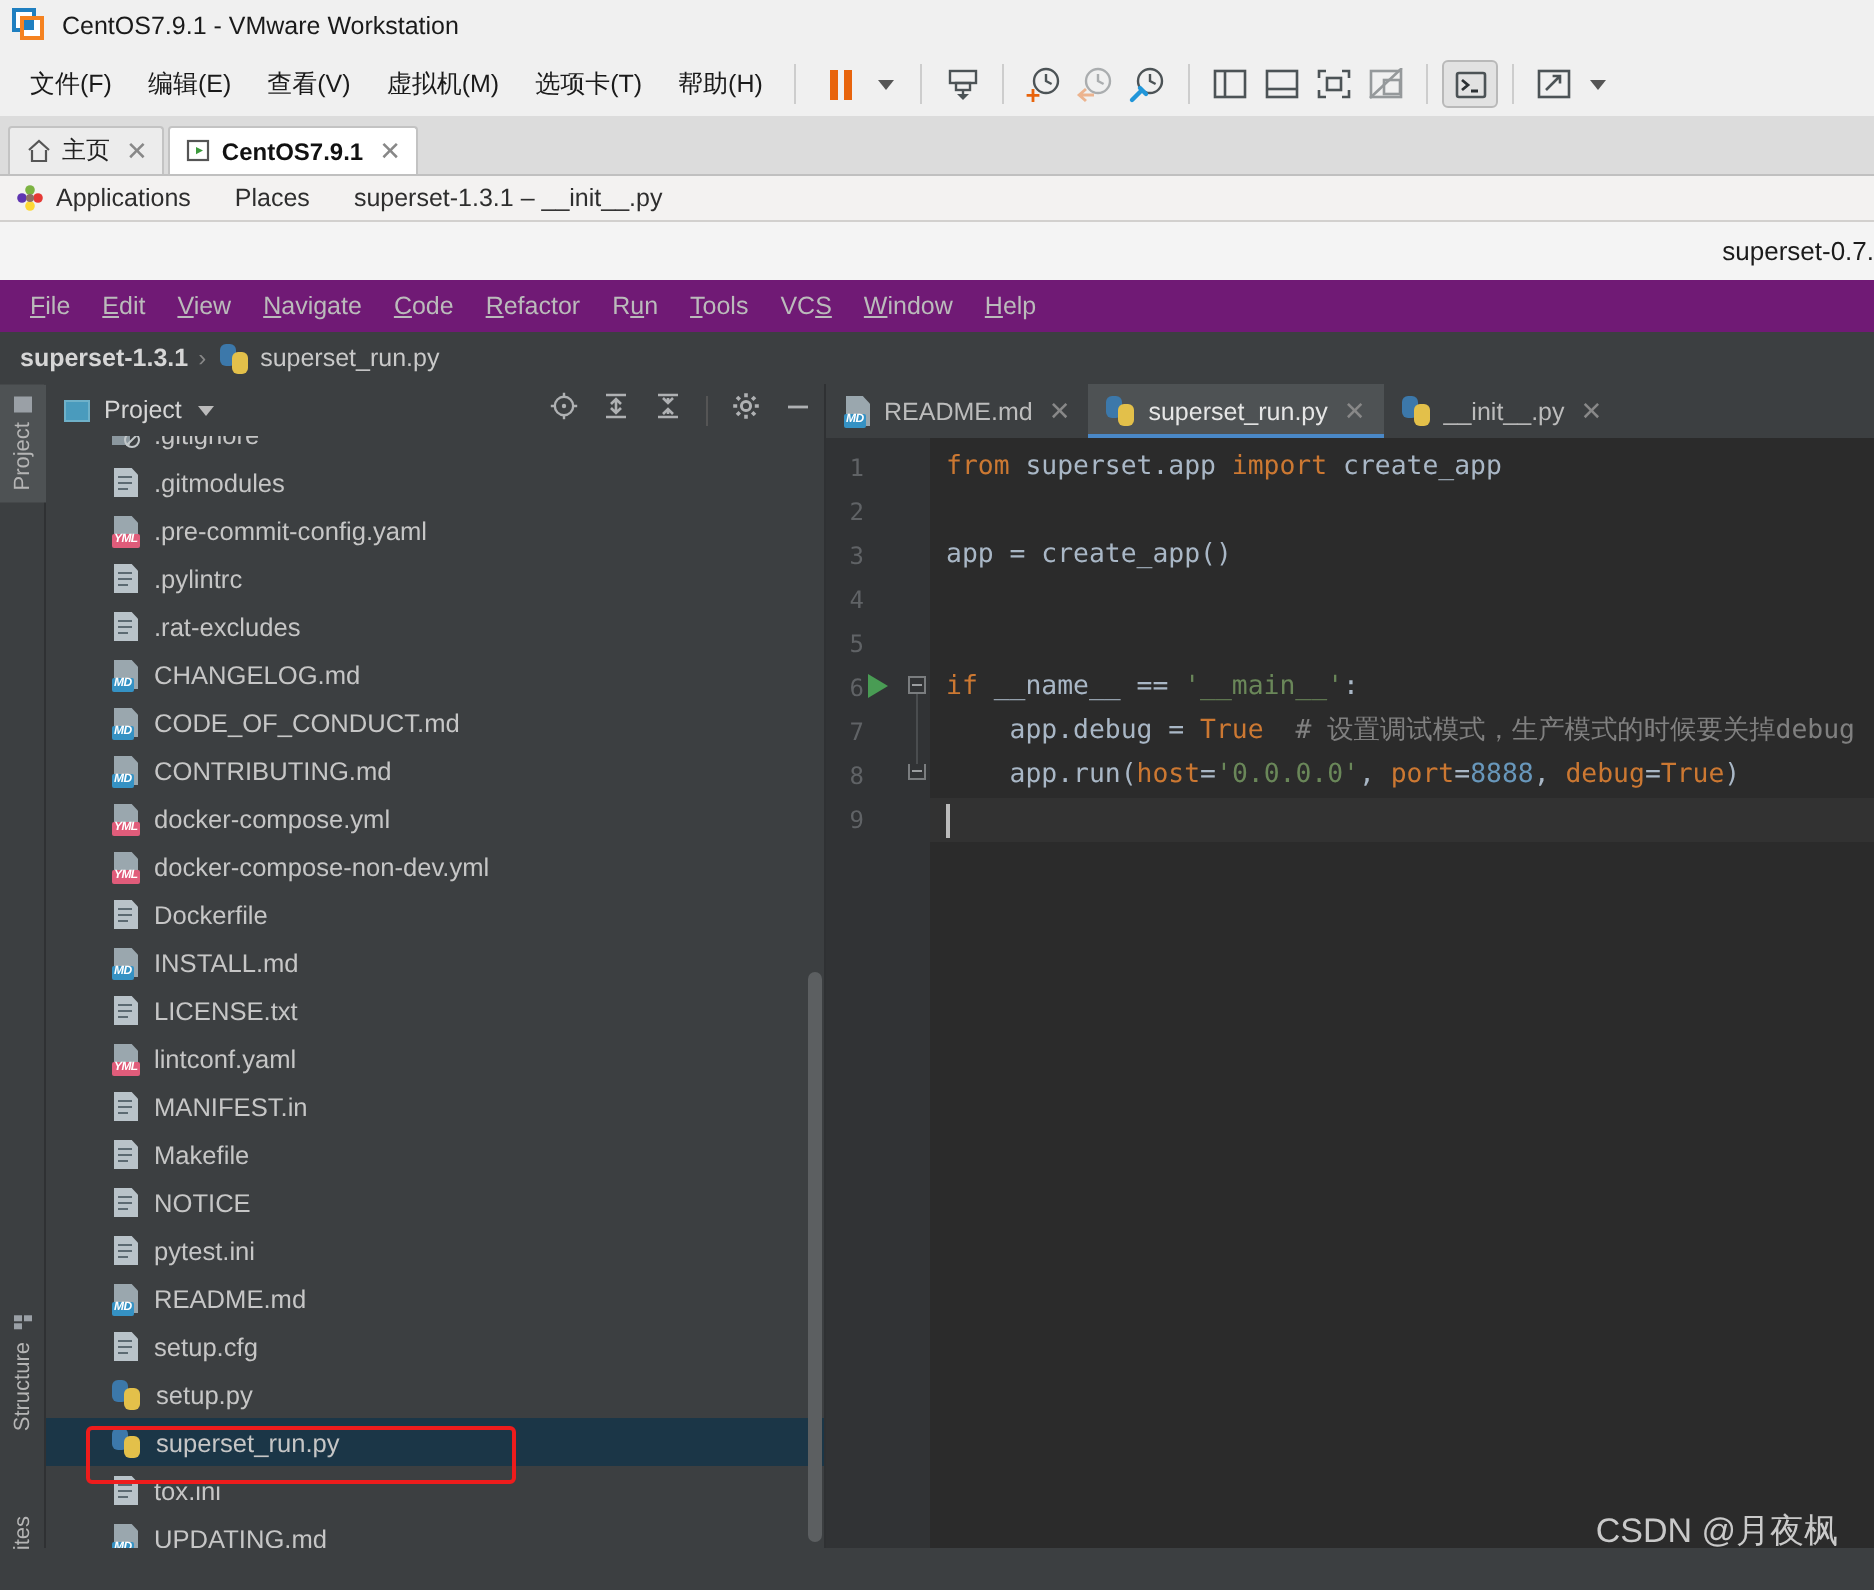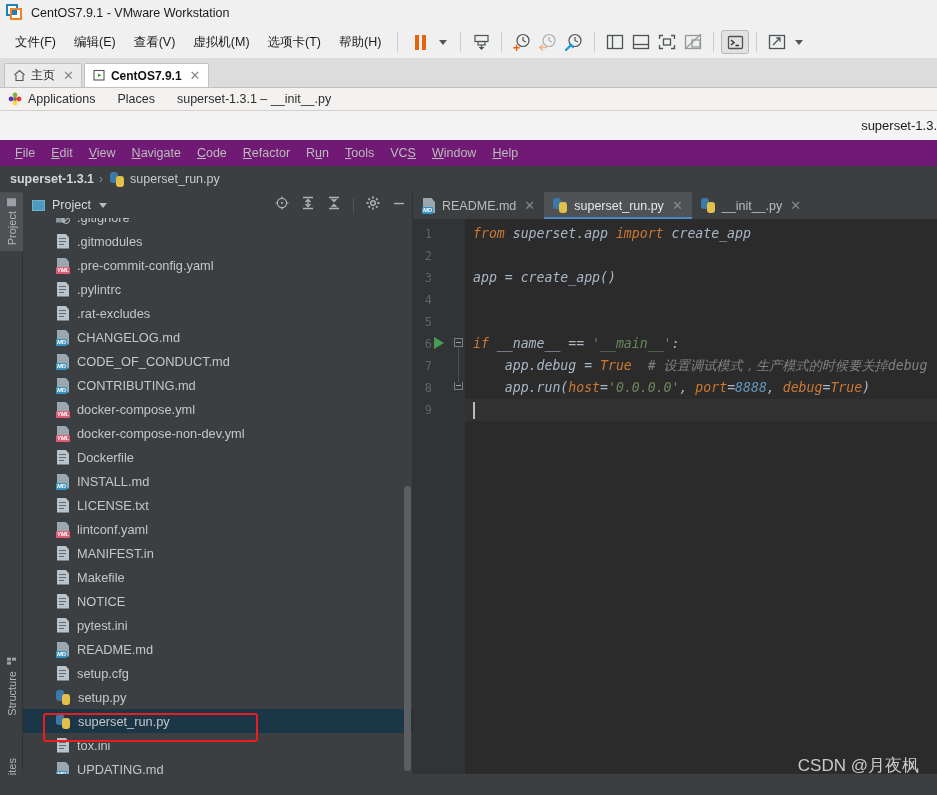--- a/index.html
+++ b/index.html
@@ -209,21 +209,21 @@
   .fold-box:after{content:"";position:absolute;left:1px;top:3px;width:5px;height:1px;background:#9a9d9f;}
   .fold-box.end { border-top:none; height:8px; }
   .run-tri {
     position:absolute; left:21px; width:0;height:0;
     border-top:6px solid transparent;border-bottom:6px solid transparent;border-left:10px solid #499c54;
   }
   .code {
     flex: 1; position: relative; background:#2b2b2b; overflow:hidden;
     font-family: "DejaVu Sans Mono", monospace; font-size: 13.2px;
   }
-  .cl { position:absolute; left:8px; line-height:22px; height:22px; white-space:pre;font-style:italic; }
+  .cl { position:absolute; left:8px; line-height:22px; height:22px; white-space:pre; }
   .cl.cur { background:#323232; left:0; right:0; padding-left:8px; }
   .k-kw { color:#cc7832; }
   .k-def { color:#a9b7c6; }
   .k-str { color:#6a8759; }
   .k-num { color:#6897bb; }
   .k-com { color:#808080; }
   .k-par { color:#cc7832; }
   .caret-bar { position:absolute; width:1.5px; height:17px; background:#bbbbbb; }
   .squiggle { position:absolute; height:3px; color:#808080; font-size:8px; letter-spacing:-1px; overflow:hidden; }
 
@@ -376,21 +376,21 @@
       <circle cx="7" cy="11" r="2.4" fill="#fdd835"></circle>
       <circle cx="7" cy="7" r="2" fill="#8d6e63"></circle>
     </svg>
   </span>
   <span class="gnome-item">Applications</span>
   <span class="gnome-item">Places</span>
   <span class="gnome-item">superset-1.3.1 – __init__.py</span>
 </div>
 
 <div class="win-title-strip">
-  <span>superset-1.3.</span>
+  <span>superset-0.7.</span>
 </div>
 
 <div class="ide">
 
   <div class="ide-menubar">
     <span class="ide-menu"><u>F</u>ile</span>
     <span class="ide-menu"><u>E</u>dit</span>
     <span class="ide-menu"><u>V</u>iew</span>
     <span class="ide-menu"><u>N</u>avigate</span>
     <span class="ide-menu"><u>C</u>ode</span>

